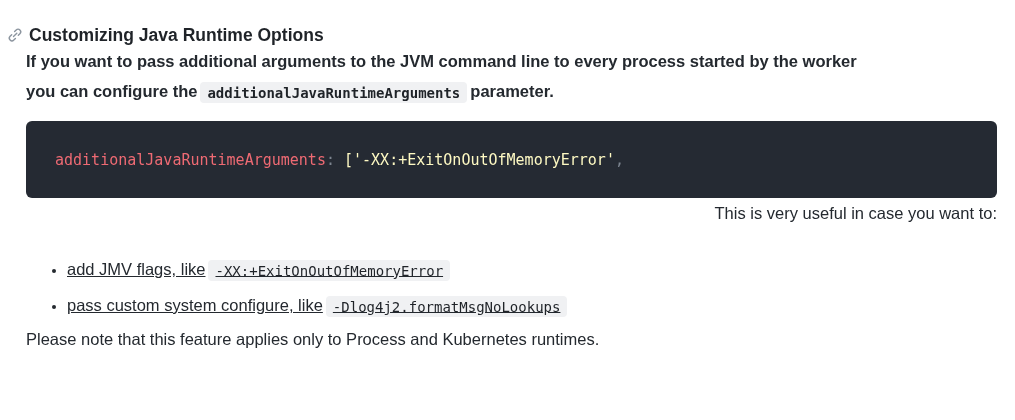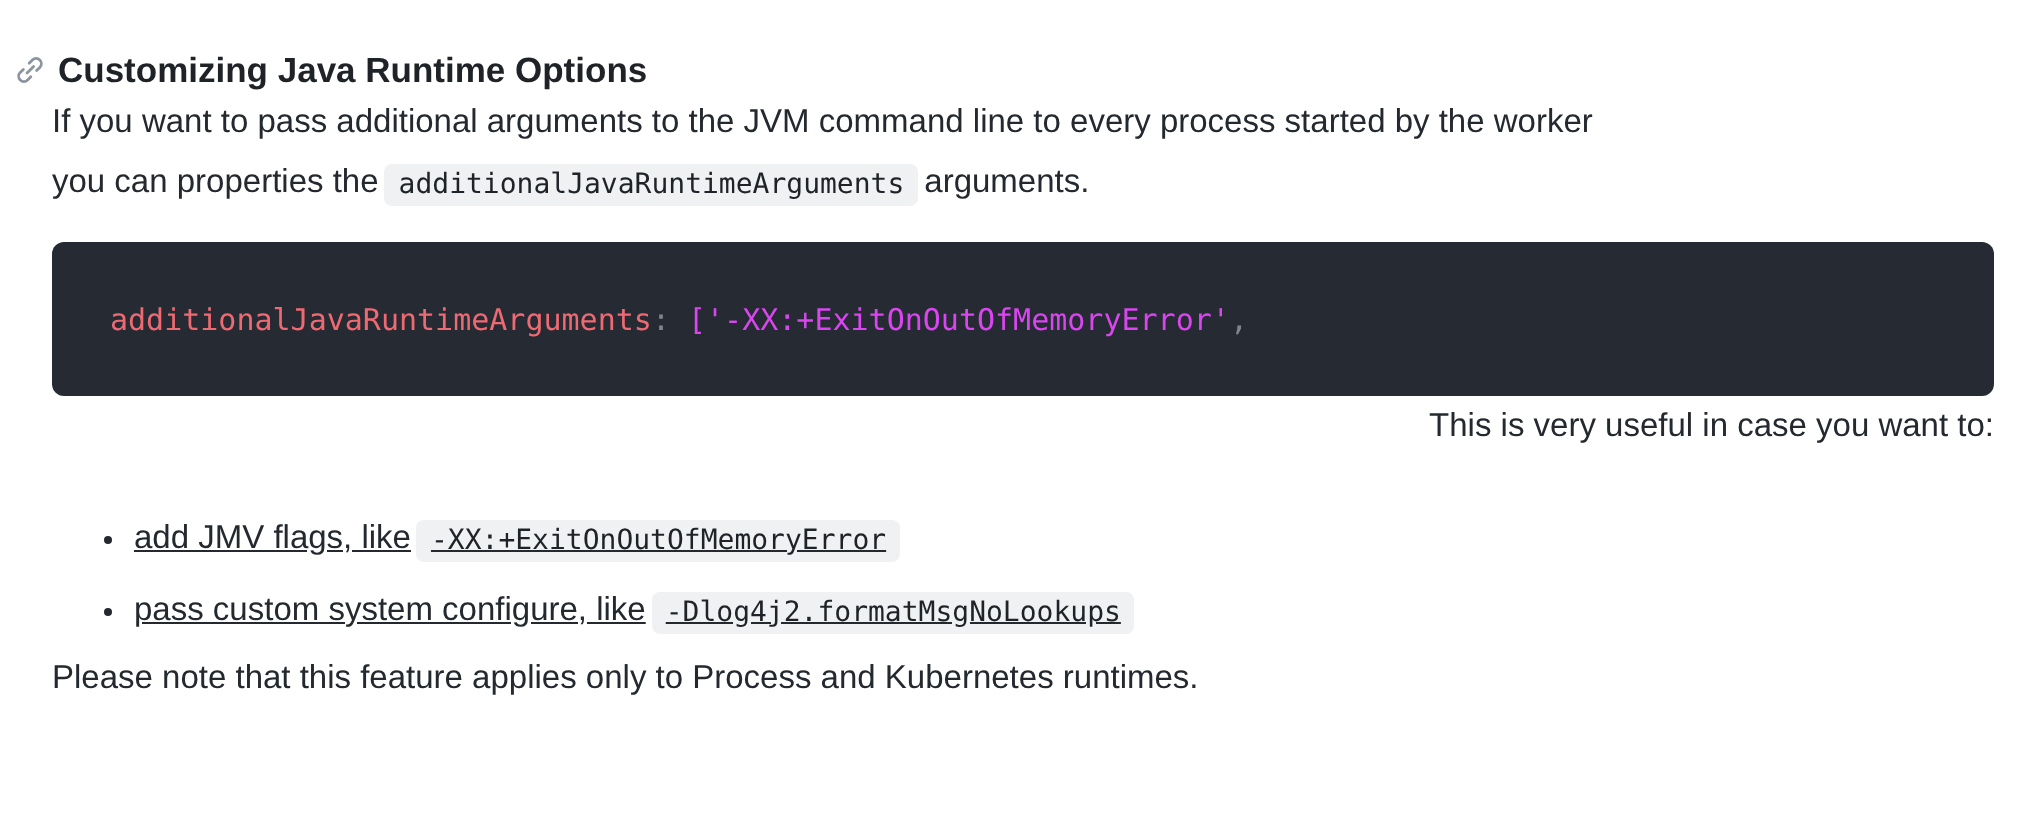--- a/index.html
+++ b/index.html
@@ -38,21 +38,21 @@
   }
   .heading .anchor svg { display: block; }
   
   p.body-text {
     font-size: 16.5px;
     line-height: 30px;
     margin: 0;
     color: #24292f;
   }
   .intro { margin-top: 25px; }
-  .intro .line { display: block; }
+  .intro .line { display: block; font-weight: bold; }
   
   .inline-code {
     font-family: "DejaVu Sans Mono", "Liberation Mono", monospace;
     font-size: 14px;
     background: #f0f1f3;
     color: #1f2328;
     border-radius: 4px;
     padding: 2.5px 7px;
     margin: 0 3px;
     white-space: nowrap;
@@ -66,21 +66,21 @@
     display: flex;
     align-items: center;
     padding-left: 29px;
     font-family: "DejaVu Sans Mono", "Liberation Mono", monospace;
     font-size: 15px;
     white-space: pre;
     overflow: hidden;
   }
   .tok-key    { color: #ee6a73; }
   .tok-punct  { color: #7d8590; }
-  .tok-string { color: #d946ef; }
+  .tok-string { color: #fef9c3; }
   
   .list-intro { margin-top: 18px; text-align: right; }
   ul.bullets {
     margin: 24px 0 0 0;
     padding-left: 41px;
     list-style: disc;
   }
   ul.bullets li {
     font-size: 16.5px;
     line-height: 35px;
@@ -101,21 +101,21 @@
         <path d="M6.5 9.5 L9.8 6.2"></path>
         <path d="M7.6 4.6 L9.2 3 a2.6 2.6 0 0 1 3.7 3.7 L11.3 8.3"></path>
         <path d="M8.4 11.4 L6.8 13 a2.6 2.6 0 0 1 -3.7 -3.7 L4.7 7.7"></path>
       </svg>
     </span>
     <span>Customizing Java Runtime Options</span>
   </h2>
 
   <p class="body-text intro">
     <span class="line">If you want to pass additional arguments to the JVM command line to every process started by the worker</span>
-    <span class="line"><span>you can properties the</span><code class="inline-code">additionalJavaRuntimeArguments</code><span>arguments.</span></span>
+    <span class="line"><span>you can configure the</span><code class="inline-code">additionalJavaRuntimeArguments</code><span>parameter.</span></span>
   </p>
 
   <div class="code-block"><span class="tok-key">additionalJavaRuntimeArguments</span><span class="tok-punct">: </span><span class="tok-string">['-XX:+ExitOnOutOfMemoryError'</span><span class="tok-punct">,</span></div>
 
   <p class="body-text list-intro">This is very useful in case you want to:</p>
 
   <ul class="bullets">
     <li><span>add JMV flags, like</span><code class="inline-code">-XX:+ExitOnOutOfMemoryError</code></li>
     <li><span>pass custom system configure, like</span><code class="inline-code">-Dlog4j2.formatMsgNoLookups</code></li>
   </ul>

